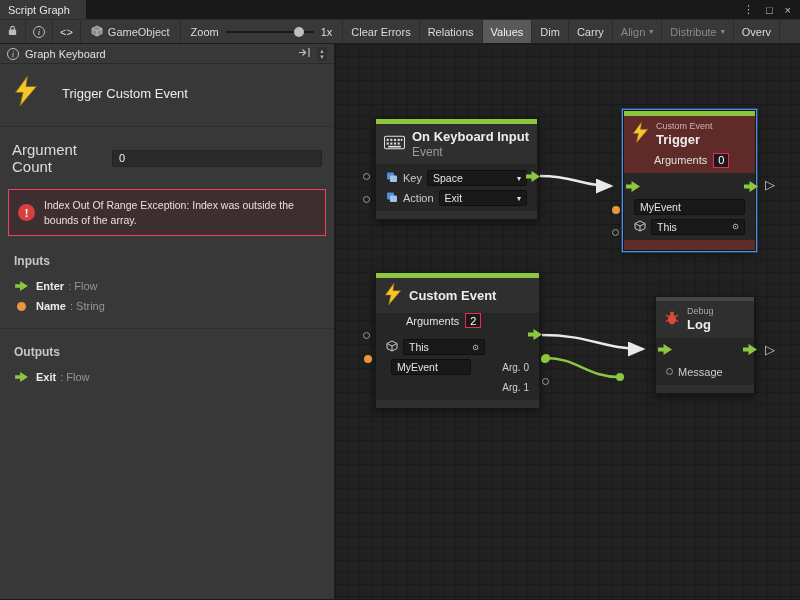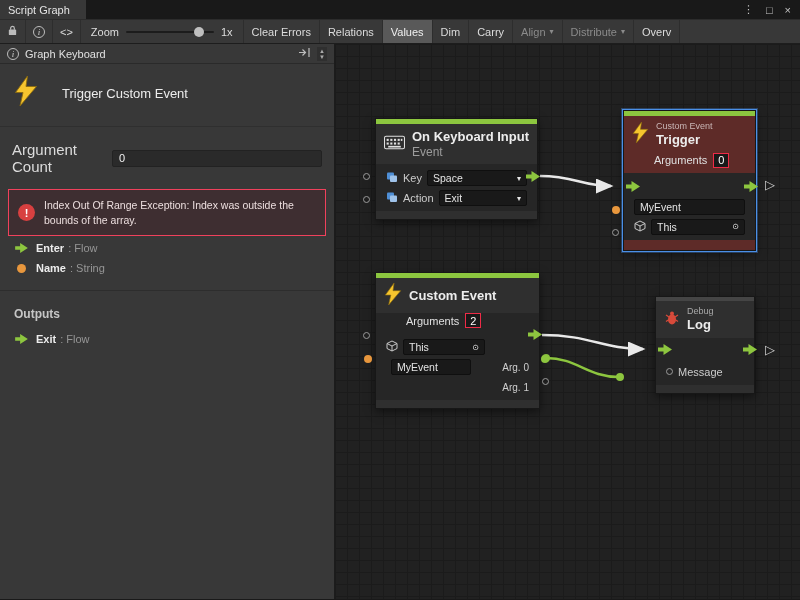--- a/index.html
+++ b/index.html
@@ -127,20 +127,29 @@
           <path d="M4 5.2 V3.5 a2 2 0 0 1 4 0 V5.2" fill="none" stroke="#bbb" stroke-width="1.3"></path>
         </svg>
     </span>
   </div>
   <div class="tbtn iconbtn">
     <span class="info-circle">i</span>
   </div>
   <div class="tbtn iconbtn">
     <span>&lt;&gt;</span>
   </div>
+  <div class="gobj">
+    <span>
+      <svg viewBox="0 0 12 12" width="12" height="12">
+          <path d="M6 1 L11 3.5 V8.5 L6 11 L1 8.5 V3.5 Z" fill="#8a8a8a" stroke="#c9c9c9" stroke-width="0.8"></path>
+          <path d="M1 3.5 L6 6 L11 3.5 M6 6 V11" fill="none" stroke="#c9c9c9" stroke-width="0.8"></path>
+        </svg>
+    </span>
+    <span>GameObject</span>
+  </div>
   <div class="zoomwrap">
     <span>Zoom</span>
     <span class="slider">
         <span class="knob"></span>
       </span>
     <span>1x</span>
   </div>
   <div class="tbtn">
       <span>Clear Errors</span>
     </div>
@@ -201,20 +210,21 @@
       <span class="arginput">
         <span>0</span>
       </span>
     </div>
 
     <div class="errorbox">
       <span class="erricon">!</span>
       <span class="errtext">Index Out Of Range Exception: Index was outside the bounds of the array.</span>
     </div>
 
+    <div class="section-h">Inputs</div>
 
     <div class="pin-row">
       <span class="icon-cell">
         <svg viewBox="0 0 14 11" width="13" height="10">
             <path d="M0 3.5 h5.5 V0 L14 5.5 L5.5 11 V7.5 H0 z" fill="#8dc63f"></path>
           </svg>
       </span>
       <span class="pin-text">
           <span class="pin-name">Enter</span>
           <span class="pin-type">: Flow</span>

